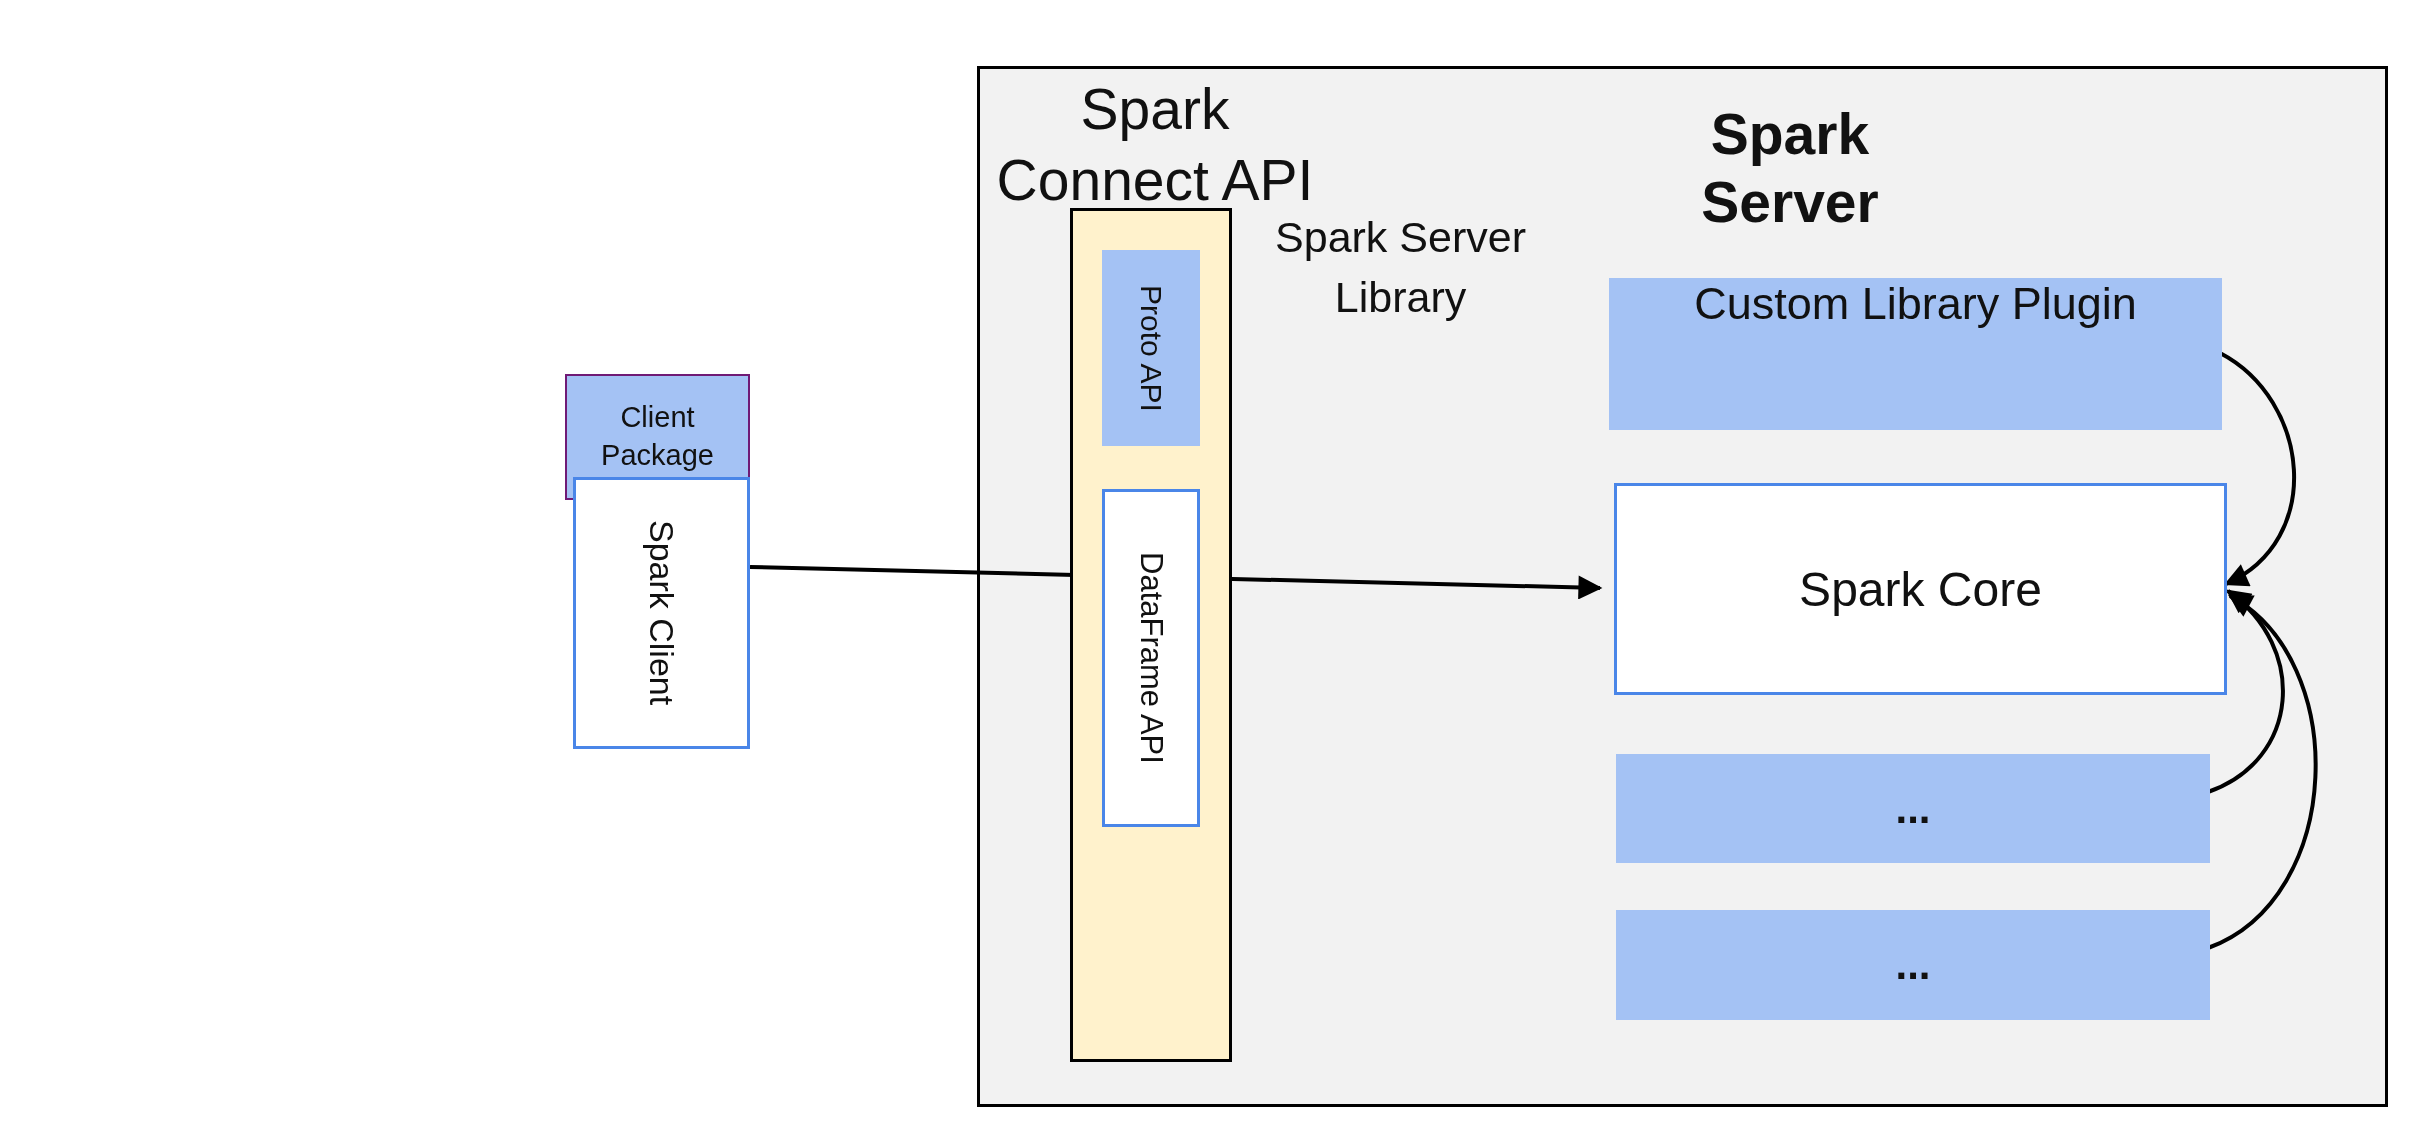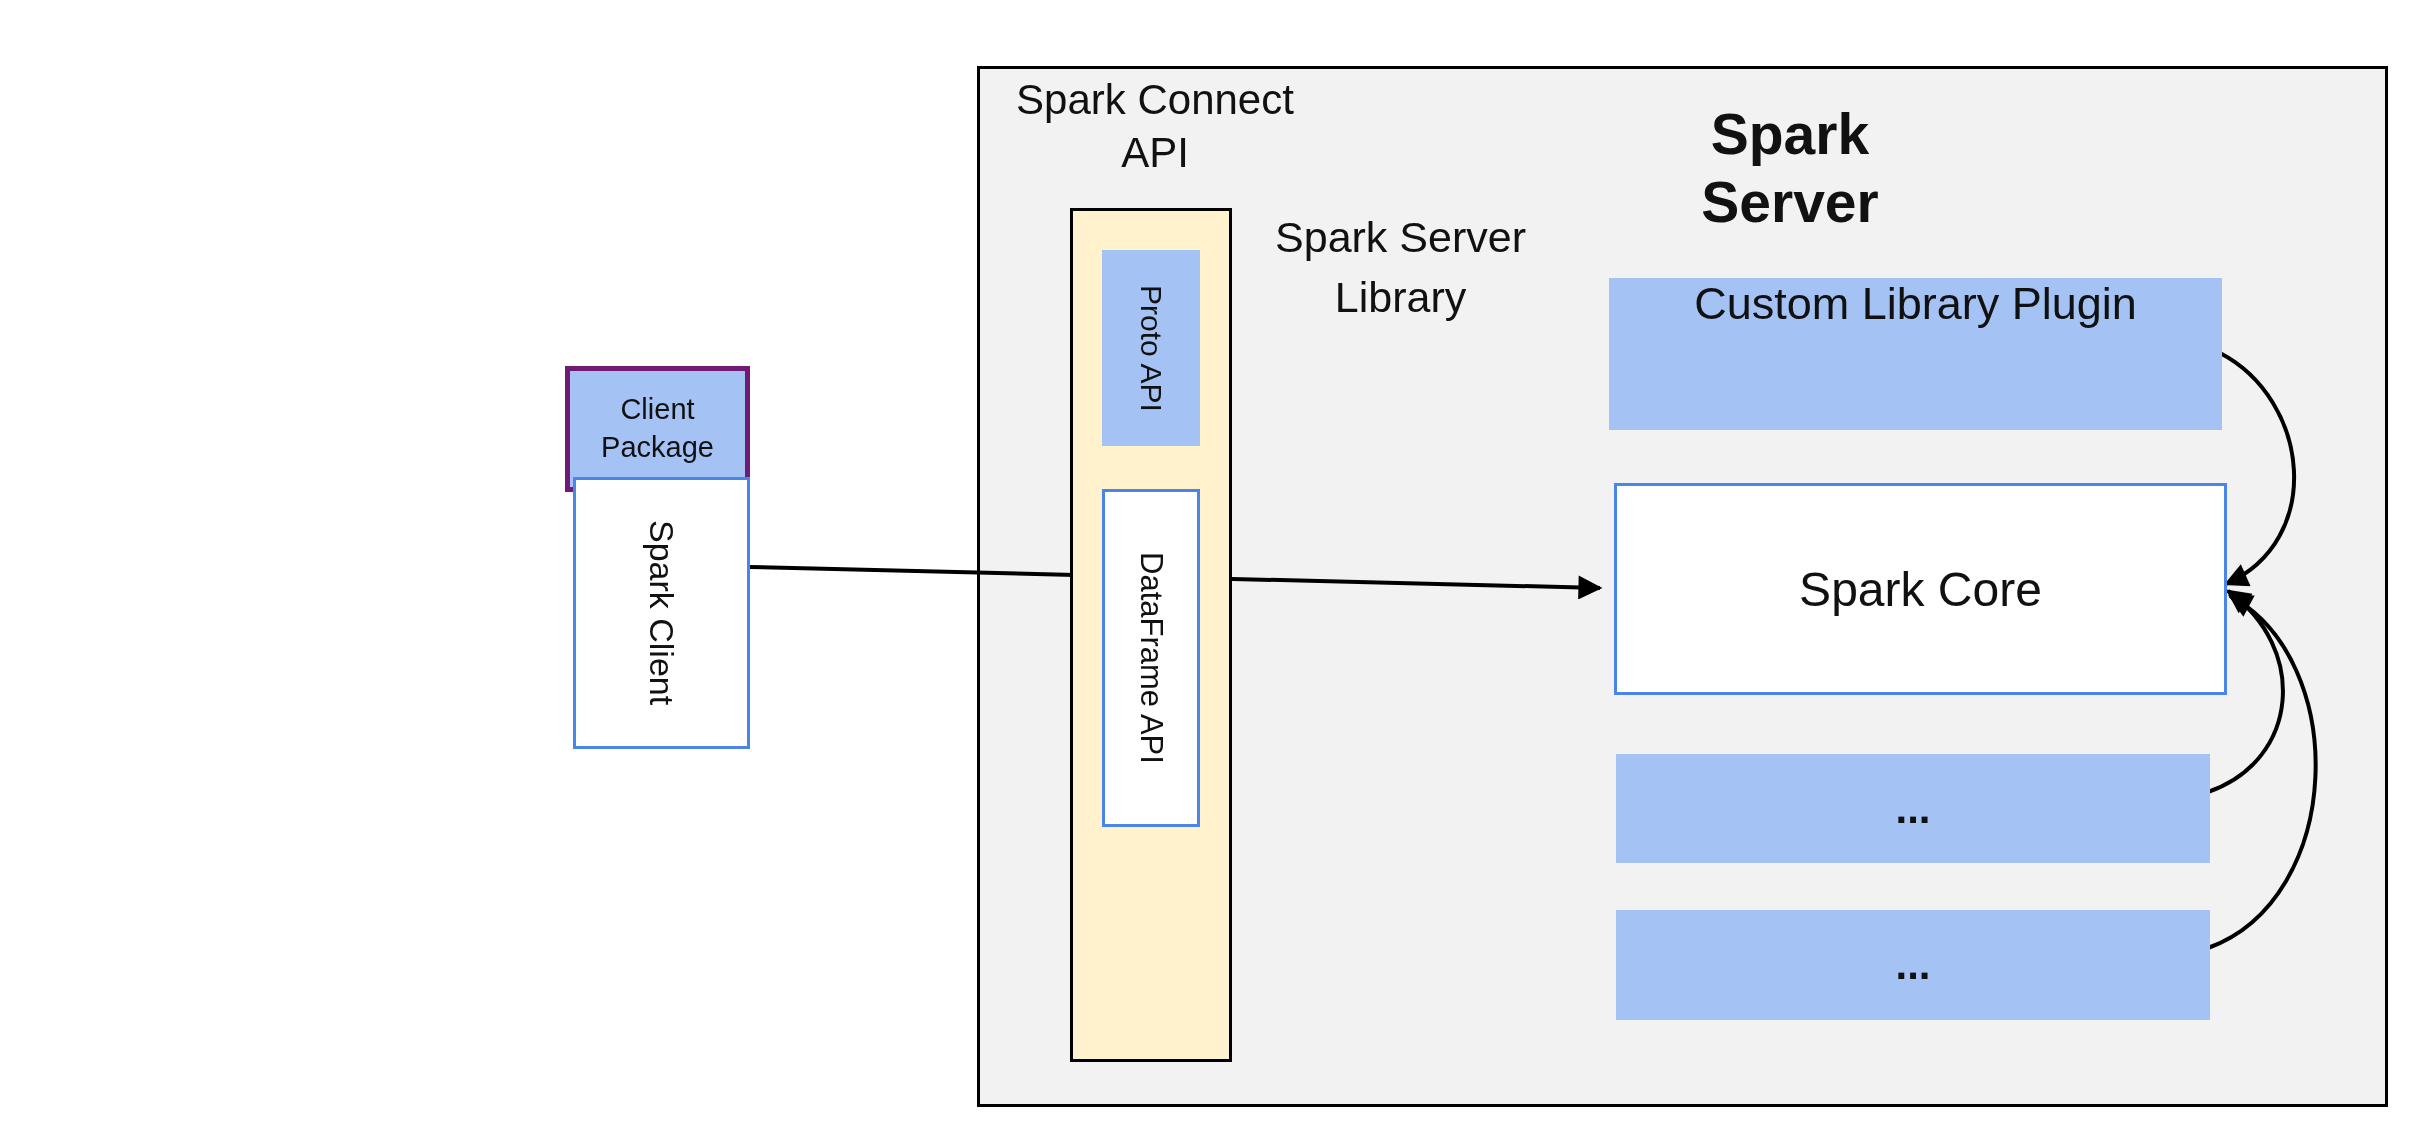--- a/index.html
+++ b/index.html
@@ -22,39 +22,39 @@
   
   #client-app{
     left:65px;top:380px;width:510px;height:360px;
     background:#d9ead3;border:3px solid #000;
     display:flex;align-items:center;justify-content:center;text-align:center;
     font-size:47px;line-height:1.32;
   }
   #client-app .inner{width:480px;}
 
   #client-package{
-    left:565px;top:366px;width:185px;height:126px;
-    background:#a4c2f4;border:5px solid #701a75;
+    left:565px;top:374px;width:185px;height:126px;
+    background:#a4c2f4;border:2px solid #701a75;
     display:flex;align-items:center;justify-content:center;text-align:center;
     font-size:29px;line-height:1.3;
   }
   #client-package .inner{width:160px;}
 
   #spark-client{
     left:573px;top:477px;width:177px;height:272px;
     background:#fff;border:3px solid #4a86e8;
     display:flex;align-items:center;justify-content:center;
   }
 
   .vtext{writing-mode:vertical-rl;text-orientation:mixed;white-space:nowrap;}
 
   
   #connect-title{
     left:995px;top:74px;width:320px;text-align:center;
-    font-size:42px;line-height:1.25;
+    font-size:57px;line-height:1.25;
   }
   #server-title{
     left:1620px;top:100px;width:340px;text-align:center;
     font-size:57px;font-weight:bold;line-height:1.2;
   }
   #server-library-label{
     left:1258px;top:207px;width:285px;text-align:center;
     font-size:43px;line-height:1.4;
   }
 

